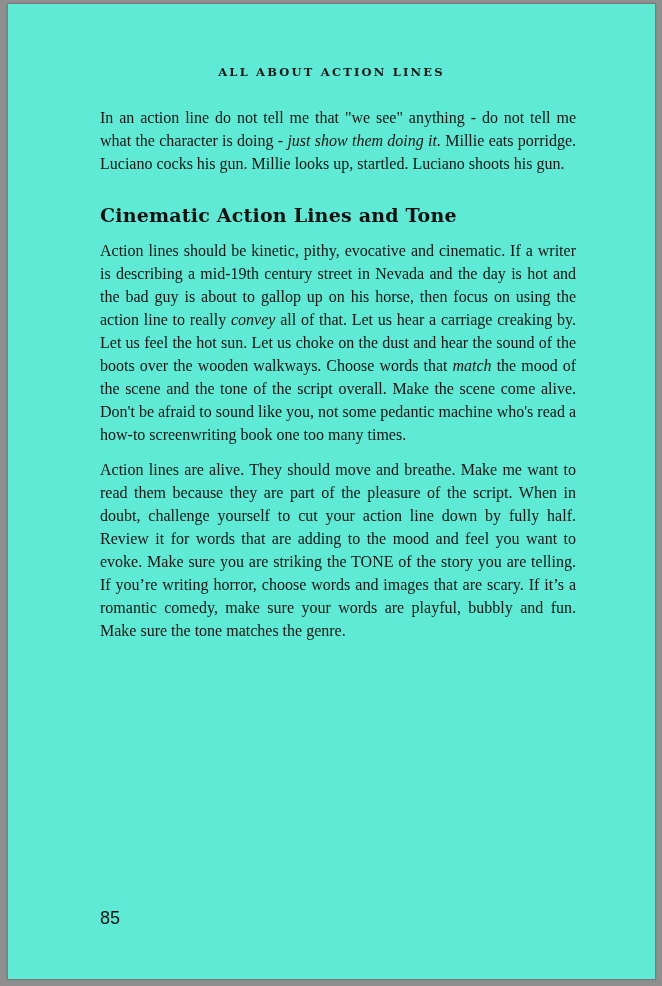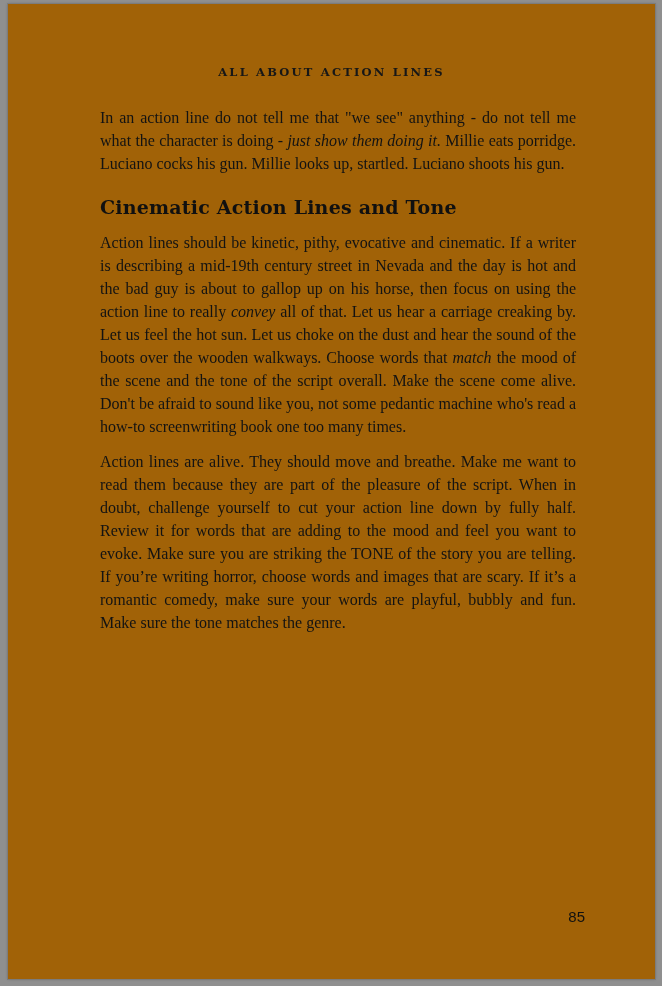--- a/index.html
+++ b/index.html
@@ -13,21 +13,21 @@
     background: #8f8f8f;
     overflow: hidden;
     font-family: "Liberation Serif", serif;
   }
   .paper {
     position: absolute;
     left: 8px;
     top: 4px;
     width: 647px;
     height: 975px;
-    background: #a16207;
+    background: #5eead4;
     outline: 1px solid #7c7c7c;
     box-shadow: 0 0 3px rgba(0,0,0,0.25);
   }
   .running-head {
     position: absolute;
     top: 61px;
     left: 0;
     right: 0;
     text-align: center;
     font-family: "DejaVu Serif", serif;
@@ -53,32 +53,31 @@
   }
   .em {
     font-style: italic;
   }
   .section-heading {
     font-family: "DejaVu Serif", serif;
     font-weight: bold;
     font-size: 19px;
     line-height: 24px;
     letter-spacing: 0.2px;
-    margin: 20px 0 12px 0;
+    margin: 28px 0 12px 0;
     text-align: left;
     color: #101010;
   }
   .page-number {
     position: absolute;
     left: 92px;
     top: 904px;
     width: 485px;
-    text-align: right;
     font-family: "Liberation Sans", sans-serif;
-    font-size: 15px;
+    font-size: 18px;
     color: #111111;
   }
 </style>
 </head>
 <body>
 
 <div class="paper">
   <div class="running-head">ALL ABOUT ACTION LINES</div>
 
   <div class="text-block">

